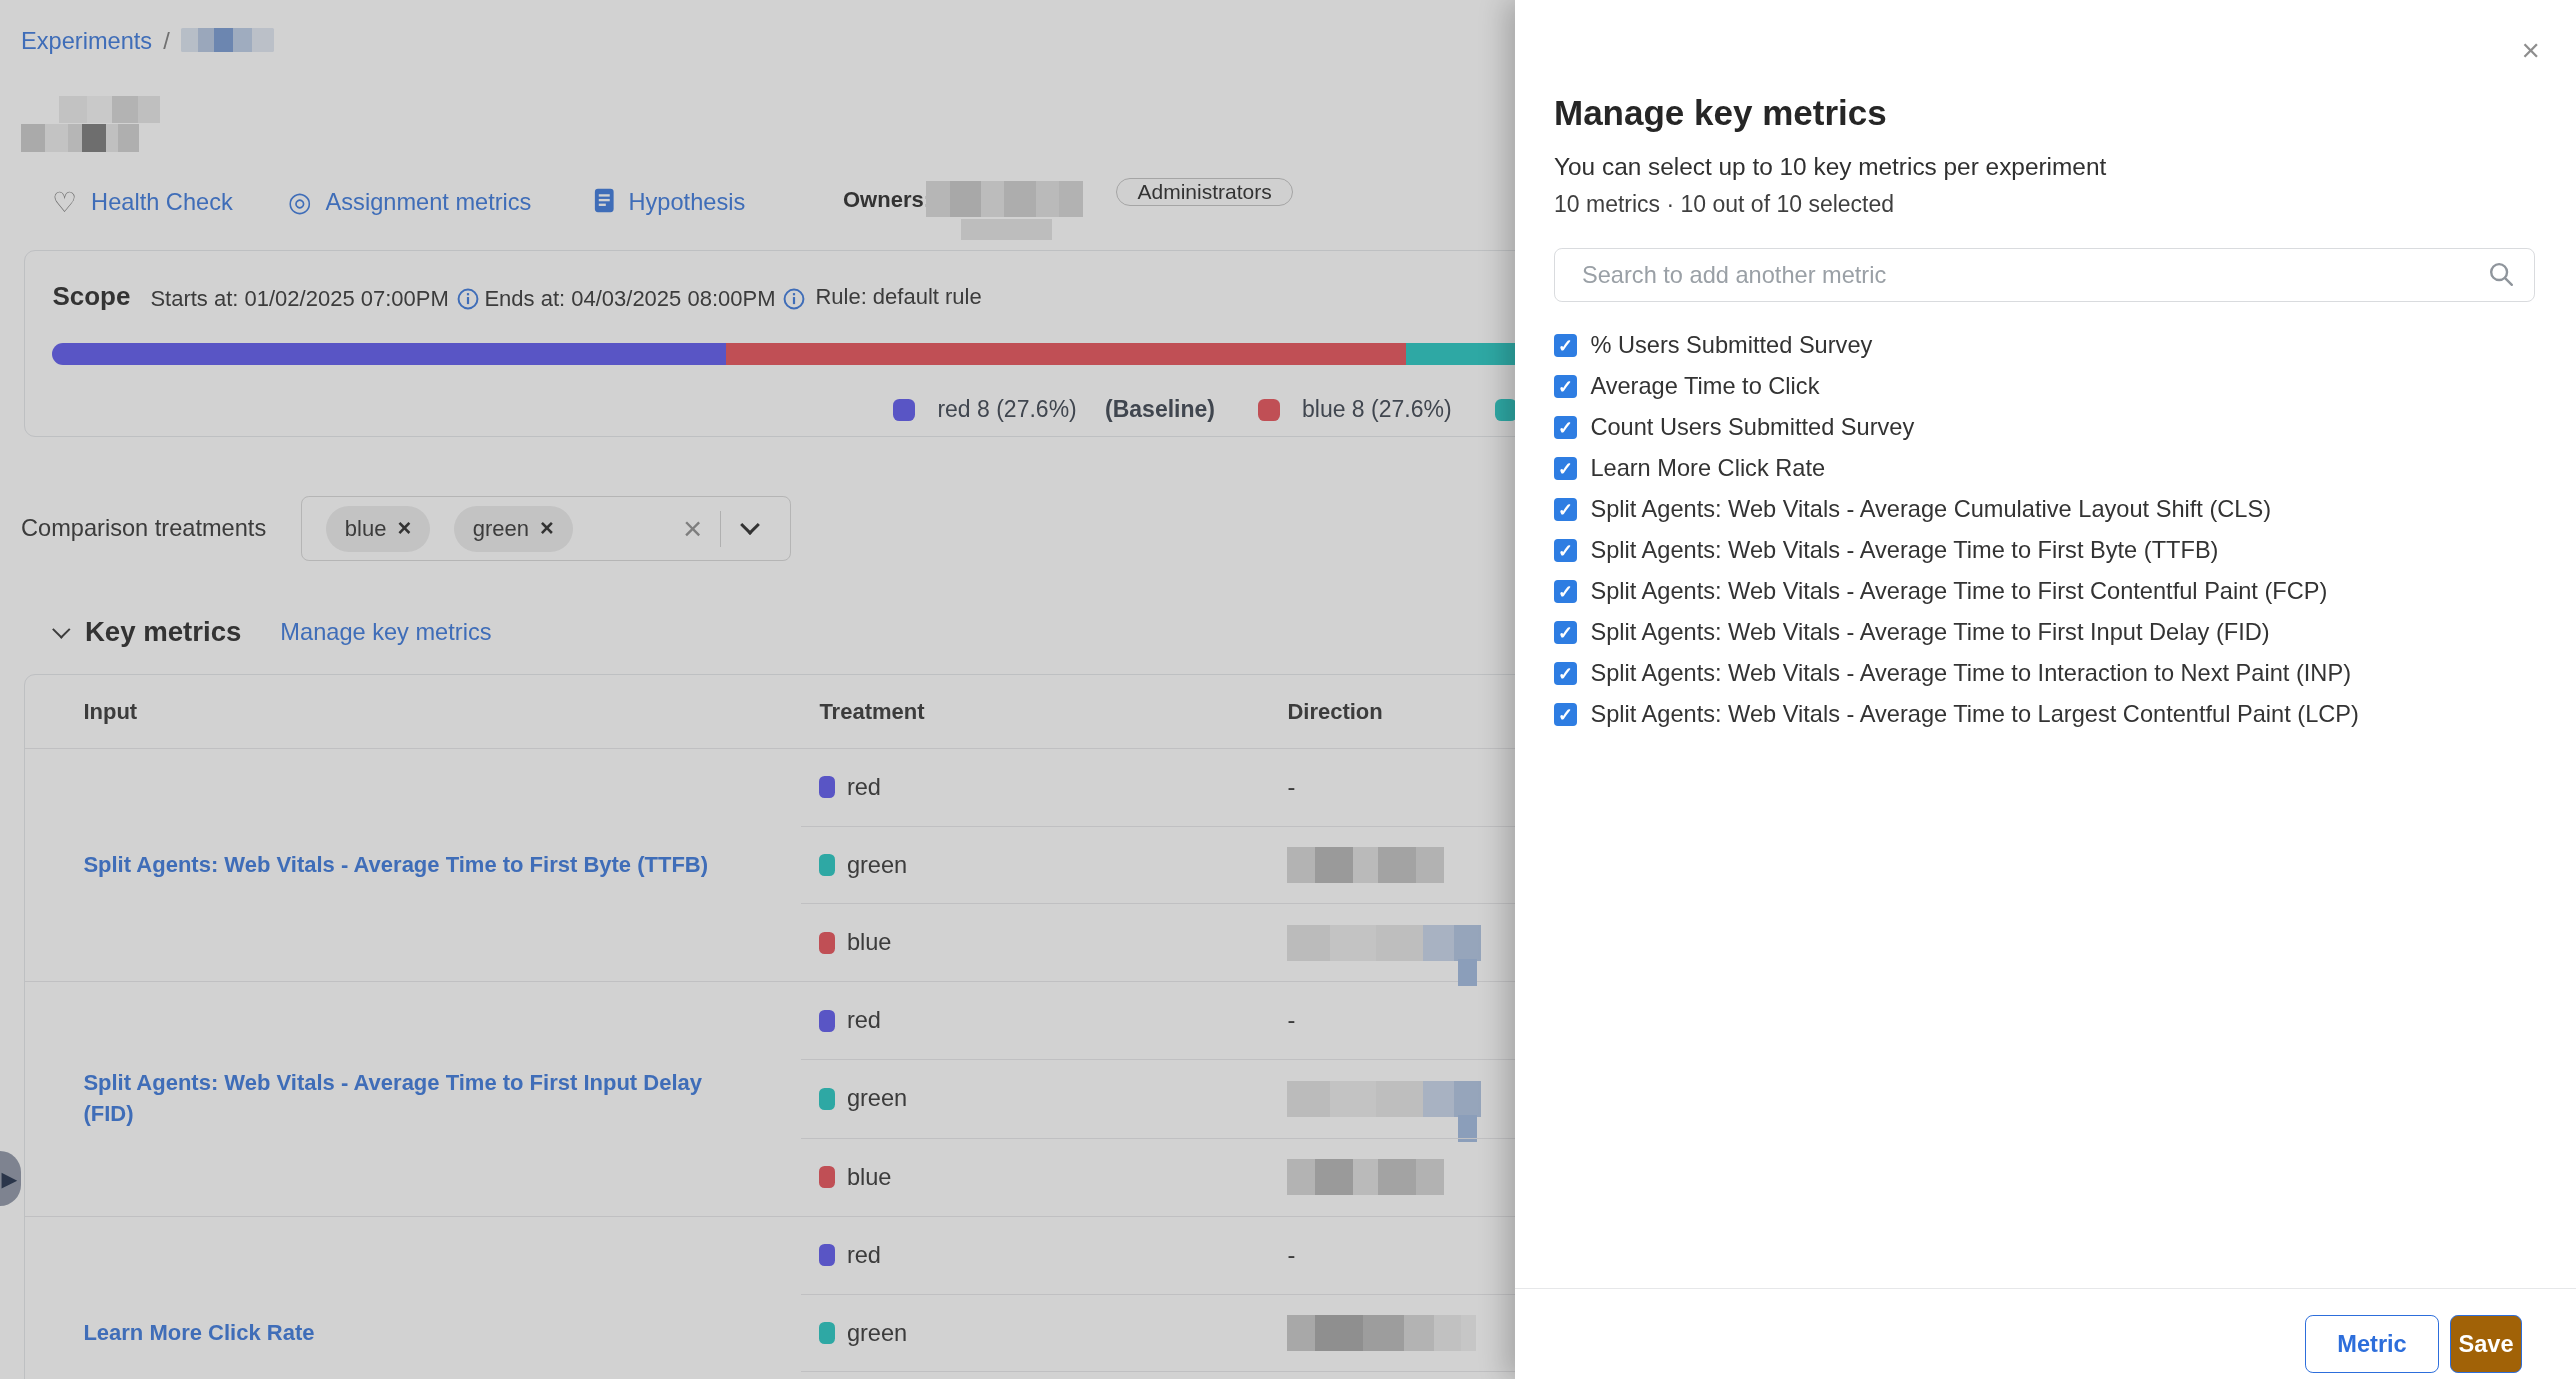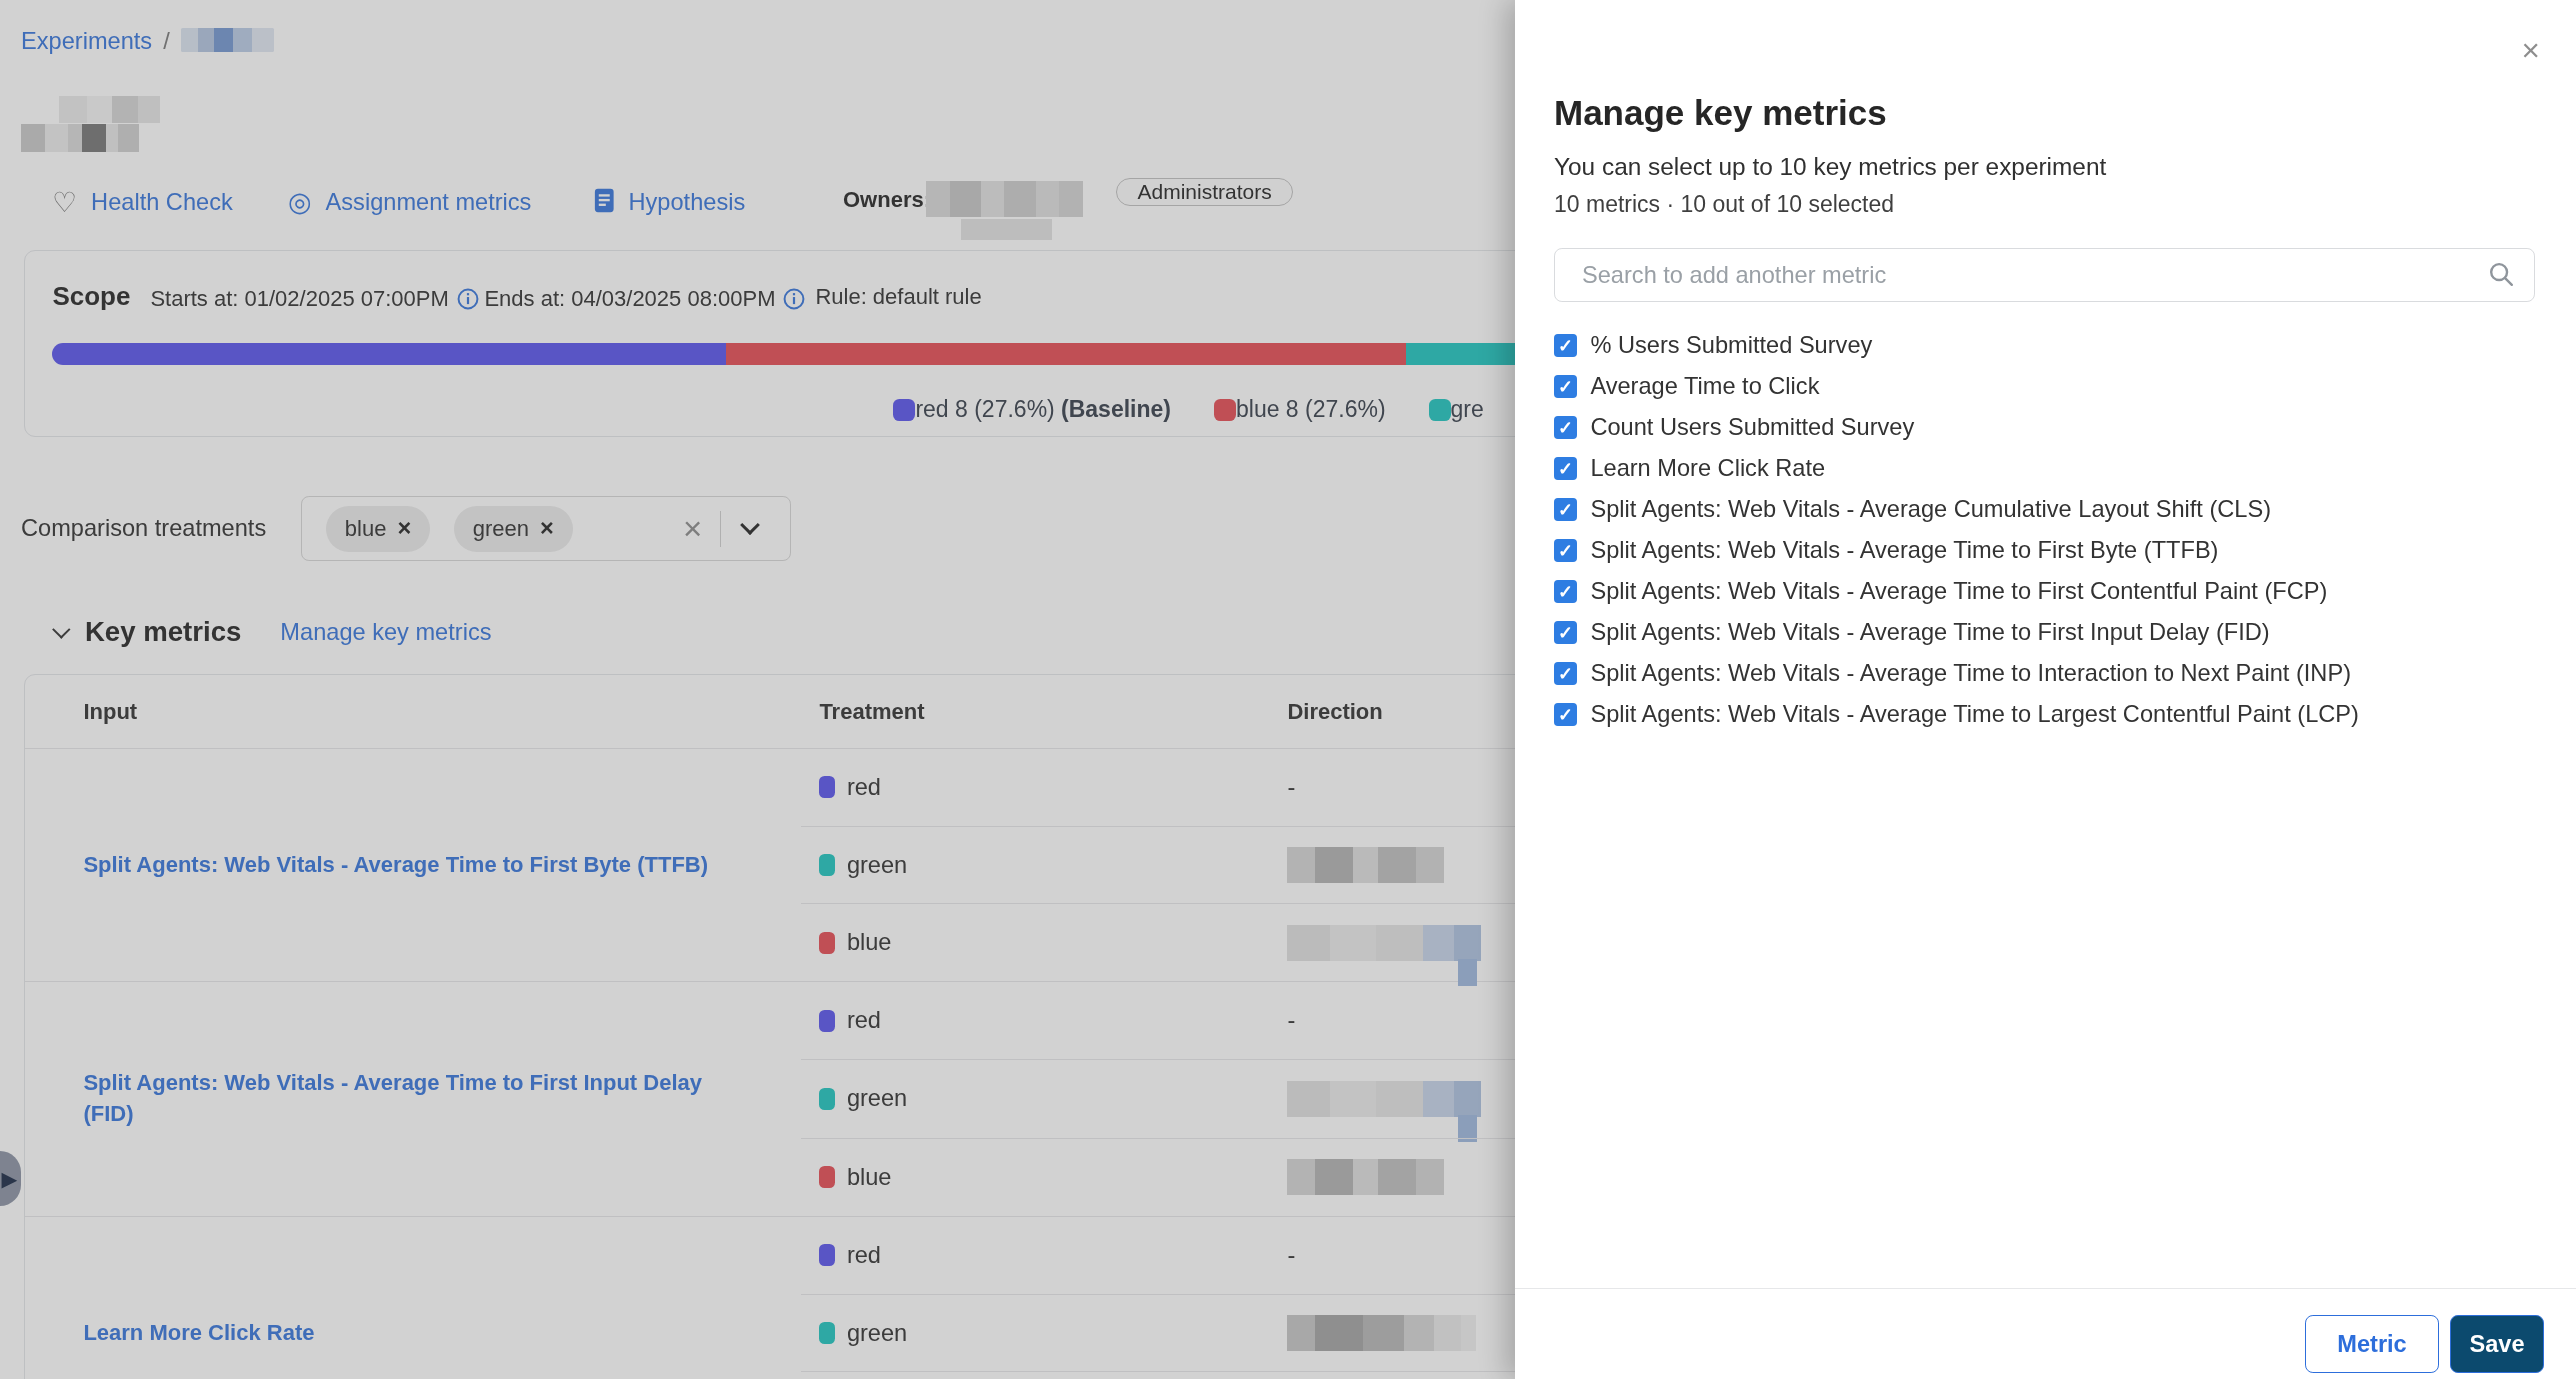--- a/index.html
+++ b/index.html
@@ -35,21 +35,21 @@
   .scope-card { position:absolute; left:24.4px; top:250px; width:1905px; height:187px; border:1.6px solid #e7e9ec; border-radius:11px; background:#fff; }
   .scope-title { position:absolute; left:27px; top:30px; font-size:26px; font-weight:700; color:#3f3f3f; }
   .scope-item { position:absolute; top:35px; font-size:22px; color:#494949; display:flex; align-items:center; gap:7.9px; }
   .info-ico { width:22px; height:22px; display:inline-block; }
   .scope-rule { position:absolute; left:790px; top:33px; font-size:22px; color:#494949; }
   .dist-bar { position:absolute; left:27px; top:92px; height:22px; width:1842px; border-radius:11px; overflow:hidden; display:flex; }
   .seg-red   { width:674px; background:#6c68f0; }
   .seg-blue  { width:680px; background:#e96168; }
   .seg-green { flex:1; background:#39cdc7; }
   .legend { position:absolute; left:868px; top:145px; display:flex; gap:43px; align-items:center; white-space:nowrap; }
-  .leg-item { display:flex; align-items:center; gap:0; font-size:23px; color:#4e5560; }
+  .leg-item { display:flex; align-items:center; gap:22px; font-size:23px; color:#4e5560; }
   .leg-item b { margin-left:6.3px; }
   .swatch { width:22px; height:22px; border-radius:6.3px; flex:none; }
   .sw-purple { background:#6c68f0; } .sw-red { background:#e96168; } .sw-teal { background:#39cdc7; }
 
   .cmp-row { position:absolute; left:21px; top:496px; height:65px; display:flex; align-items:center; }
   .cmp-label { font-size:23.6px; color:#494949; margin-right:35px; }
   .cmp-box { width:490px; height:65px; border:1.6px solid #dcdcdc; border-radius:7.9px; background:#fff; display:flex; align-items:center; padding:0 14px 0 23.6px; }
   .chips { display:flex; gap:23.6px; flex:1; }
   .chip { height:46px; border-radius:23px; background:#ededed; display:flex; align-items:center; gap:11px; padding:0 19px; font-size:22px; color:#494949; cursor:pointer; }
   .chip .x { font-size:23.6px; font-weight:700; color:#3f3f3f; }
@@ -106,21 +106,21 @@
   .search-ico { position:absolute; right:20.5px; top:13.4px; }
   .metric-list { position:absolute; left:39px; top:325px; width:981px; }
   .m-item { height:41px; display:flex; align-items:center; gap:13.4px; cursor:pointer; }
   .cb { width:23px; height:23px; border-radius:3.9px; background:#2e7de2; color:#fff; display:flex; align-items:center; justify-content:center;
     font-size:18px; font-weight:700; flex:none; }
   .m-label { font-size:23.6px; color:#333333; }
   .p-footer { position:absolute; left:0; bottom:0; width:100%; height:91px; border-top:1.6px solid #e6e7e9; background:#fff; }
   .btn { position:absolute; top:26px; height:58px; border-radius:7.9px; font-size:23.6px; font-weight:600; display:flex; align-items:center; justify-content:center;
     cursor:pointer; font-family:"Liberation Sans", sans-serif; }
   .btn-cancel { left:790px; width:134px; background:#fff; border:1.6px solid #2d6edb; color:#2d6edb; }
-  .btn-save { left:935px; width:94px; background:#0c4a6e; border:1.6px solid #2d6edb; color:#ffffff; }
+  .btn-save { left:935px; width:72px; background:#a16207; border:1.6px solid #2d6edb; color:#ffffff; }
 </style>
 </head>
 <body>
 
 <div id="app">
 
   <div class="main">
 
     <div class="breadcrumb">
       <a href="#">Experiments</a>

